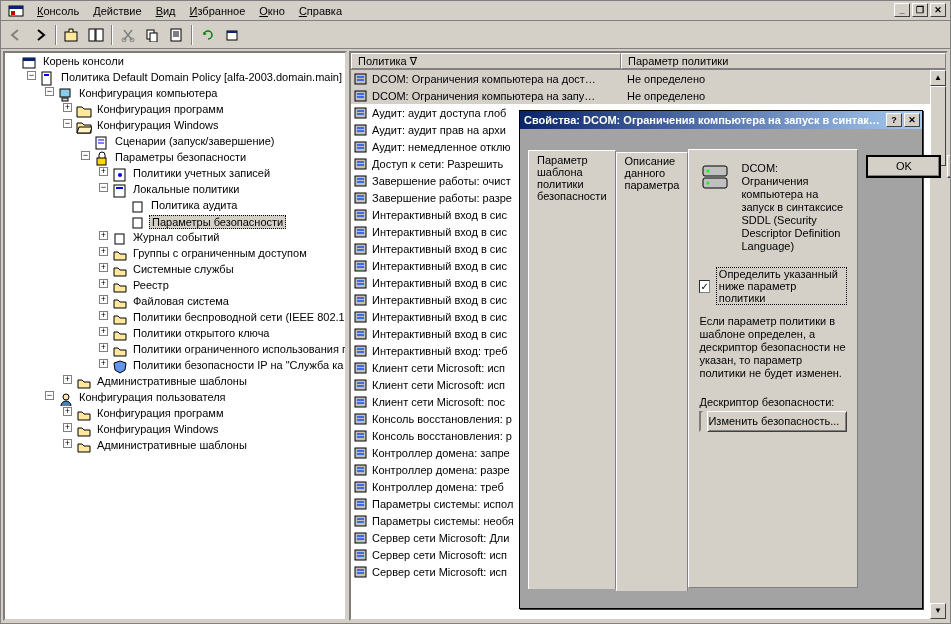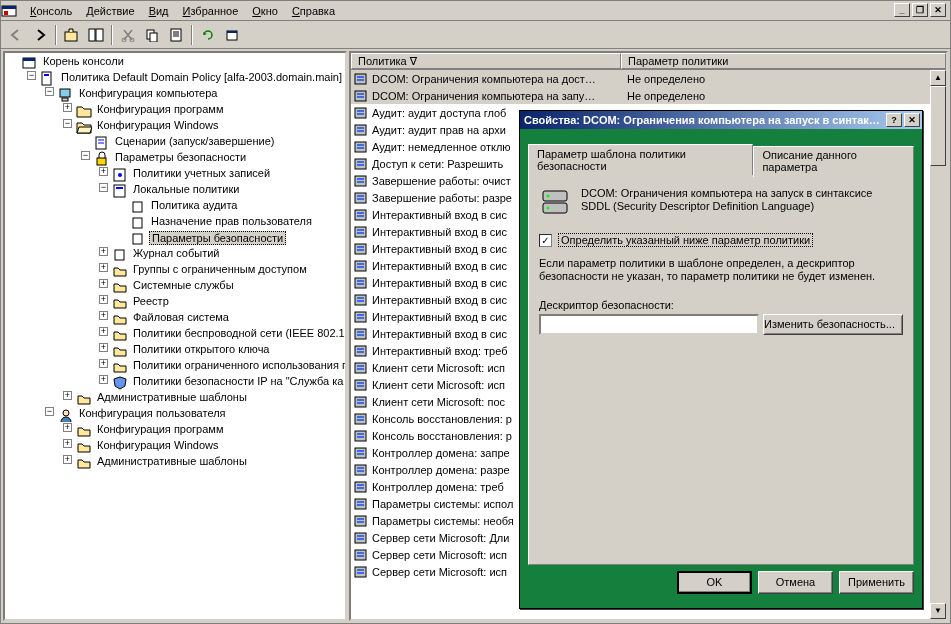--- a/index.html
+++ b/index.html
@@ -1,19 +1,19 @@
 <!DOCTYPE html>
 <html><head>
 <meta charset="utf-8">
 <style>
   * { box-sizing: border-box; }
   html,body { margin:0; padding:0; font-family: Tahoma, sans-serif; font-size:11px; color:#000; background:#d4d0c8; }
   .window { width:951px; height:624px; background:#d4d0c8; position:relative; overflow:hidden; border:1px solid #808080;}
   
-  .menubar { height:20px; border-bottom:1px solid #808080; display:flex; align-items:center; padding:0 0; background:#d4d0c8; }
+  .menubar { height:20px; border-bottom:1px solid #808080; display:flex; align-items:center; padding:0 7px; background:#d4d0c8; }
   .mmc-icon { width:16px; height:16px; margin-right:6px; display:inline-flex; align-items:center; justify-content:center;}
   .menu-item { padding:2px 7px; cursor:default; }
   .menu-item u { text-decoration:underline; }
   .winbtns { position:absolute; right:4px; top:2px; display:flex; gap:2px;}
   .winbtn { width:16px; height:14px; background:#d4d0c8; border:1px solid; border-color:#fff #404040 #404040 #fff; font-size:9px; text-align:center; line-height:12px; font-family:Marlett,Arial; font-weight:bold;}
   
   .toolbar { height:28px; border-bottom:1px solid #808080; display:flex; align-items:center; padding:0 4px; gap:2px;}
   .tbtn { width:22px; height:22px; border:1px solid transparent; display:flex; align-items:center; justify-content:center; }
   .tsep { width:1px; height:20px; border-left:1px solid #808080; border-right:1px solid #fff; margin:0 2px;}
   
@@ -40,26 +40,26 @@
   .list-row.sel { background:#d4d0c8; }
   .cell1 { width:270px; display:flex; align-items:center; padding-left:2px; white-space:nowrap; overflow:hidden;}
   .cell2 { flex:1; padding-left:6px; white-space:nowrap;}
   .licon { width:16px; height:16px; margin-right:3px; flex-shrink:0;}
   
   .scroll-v { position:absolute; right:0; top:17px; bottom:0; width:16px; background:#d4d0c8;}
   .sthumb { position:absolute; left:0; width:16px; background:#d4d0c8; border:1px solid; border-color:#fff #404040 #404040 #fff;}
   .sarrow { position:absolute; left:0; width:16px; height:16px; background:#d4d0c8; border:1px solid; border-color:#fff #404040 #404040 #fff; text-align:center; line-height:14px; font-size:8px;}
   
   
-  .dialog { position:absolute; left:518px; top:109px; width:404px; height:499px; background:#15803d; border:1px solid #000; box-shadow: 1px 1px 0 #404040; z-index:10;}
+  .dialog { position:absolute; left:518px; top:109px; width:404px; height:499px; background:#a3a3a3; border:1px solid #000; box-shadow: 1px 1px 0 #404040; z-index:10;}
   .dlg-title { height:18px; background:linear-gradient(to right,#0a246a,#a6caf0); color:#fff; display:flex; align-items:center; padding:0 2px; font-weight:bold;}
   .dlg-title-text { flex:1; white-space:nowrap; overflow:hidden; text-overflow:ellipsis; padding-left:2px;}
   .dlg-btns { display:flex; gap:2px;}
   .dlg-btn { width:16px; height:14px; background:#d4d0c8; border:1px solid; border-color:#fff #404040 #404040 #fff; color:#000; font-size:9px; text-align:center; line-height:12px; font-weight:bold;}
-  .dlg-body { padding:14px 8px; height:calc(100% - 18px); display:flex; flex-direction:column;}
+  .dlg-body { padding:20px 8px; height:calc(100% - 18px); display:flex; flex-direction:row;}
   .tabs { display:flex; position:relative; top:1px; z-index:2;}
   .tab { background:#d4d0c8; border:1px solid; border-color:#fff #808080 transparent #fff; padding:3px 8px; margin-right:0; border-bottom:none; position:relative;}
   .tab.inactive { border-color:#fff #808080 #808080 #fff; top:2px; padding:2px 8px;}
   .tab-panel { flex:1; border:1px solid; border-color:#fff #808080 #808080 #fff; background:#d4d0c8; padding:12px 10px; position:relative;}
   .info-row { display:flex; gap:10px; margin-bottom:14px;}
   .info-icon { width:32px; height:32px; flex-shrink:0;}
   .info-text { flex:1; line-height:13px;}
   .chk-row { display:flex; align-items:center; margin-bottom:10px;}
   .chk { width:13px; height:13px; background:#fff; border:1px inset #808080; margin-right:6px; text-align:center; line-height:11px; font-size:10px;}
   .chk-label { border:1px dotted #000; padding:0 2px;}
@@ -278,31 +278,20 @@
                                         <span class="noexp"></span>
                                         <span class="ticon">
                                           <svg width="14" height="14">
                                             <rect x="2" y="2" width="9" height="10" fill="#fff" stroke="#000"></rect>
                                           </svg>
                                         </span>
                                         <span class="lbl">Политика аудита</span>
                                       </div>
                                     </li>
                                   <li>
-                                      <div class="node">
-                                        <span class="noexp"></span>
-                                        <span class="ticon">
-                                          <svg width="14" height="14">
-                                            <rect x="2" y="2" width="9" height="10" fill="#fff" stroke="#000"></rect>
-                                          </svg>
-                                        </span>
-                                        <span class="lbl">Назначение прав пользователя</span>
-                                      </div>
-                                    </li>
-                                  <li>
                                       <div class="node sel">
                                         <span class="noexp"></span>
                                         <span class="ticon">
                                           <svg width="14" height="14">
                                             <rect x="2" y="2" width="9" height="10" fill="#fff" stroke="#000"></rect>
                                           </svg>
                                         </span>
                                         <span class="lbl">Параметры безопасности</span>
                                       </div>
                                     </li>

